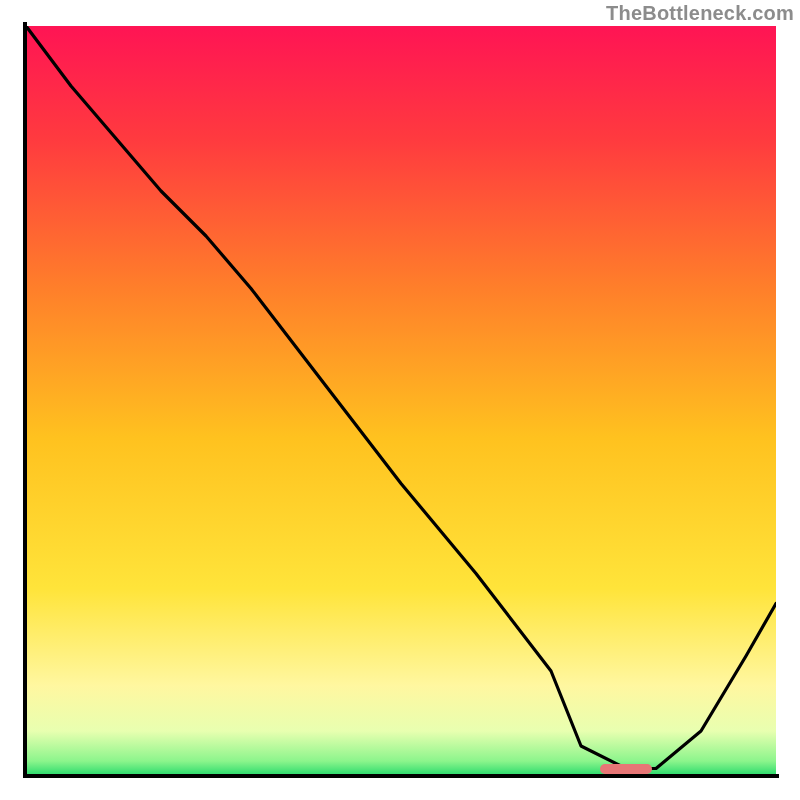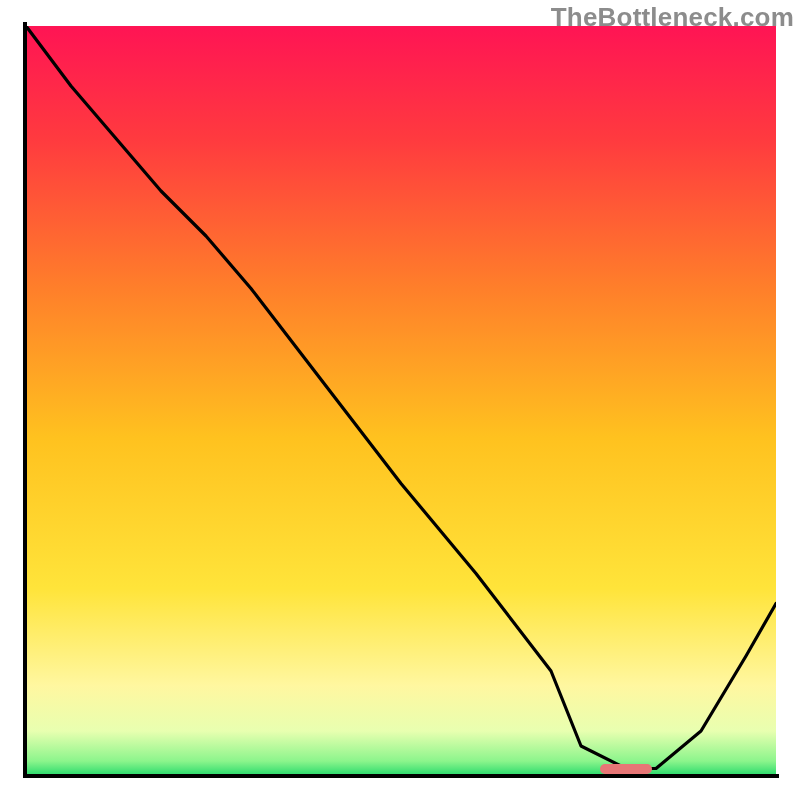--- a/index.html
+++ b/index.html
@@ -13,21 +13,21 @@
   }
   .wrap {
     position: relative;
     width: 800px;
     height: 800px;
   }
   .attribution {
     position: absolute;
     top: 2px;
     right: 6px;
-    font-size: 26px;
+    font-size: 20px;
     font-weight: 700;
     color: #8c8c8c;
     letter-spacing: 0.2px;
     z-index: 5;
   }
   .plot-area {
     position: absolute;
     left: 26px;
     top: 26px;
     width: 750px;

